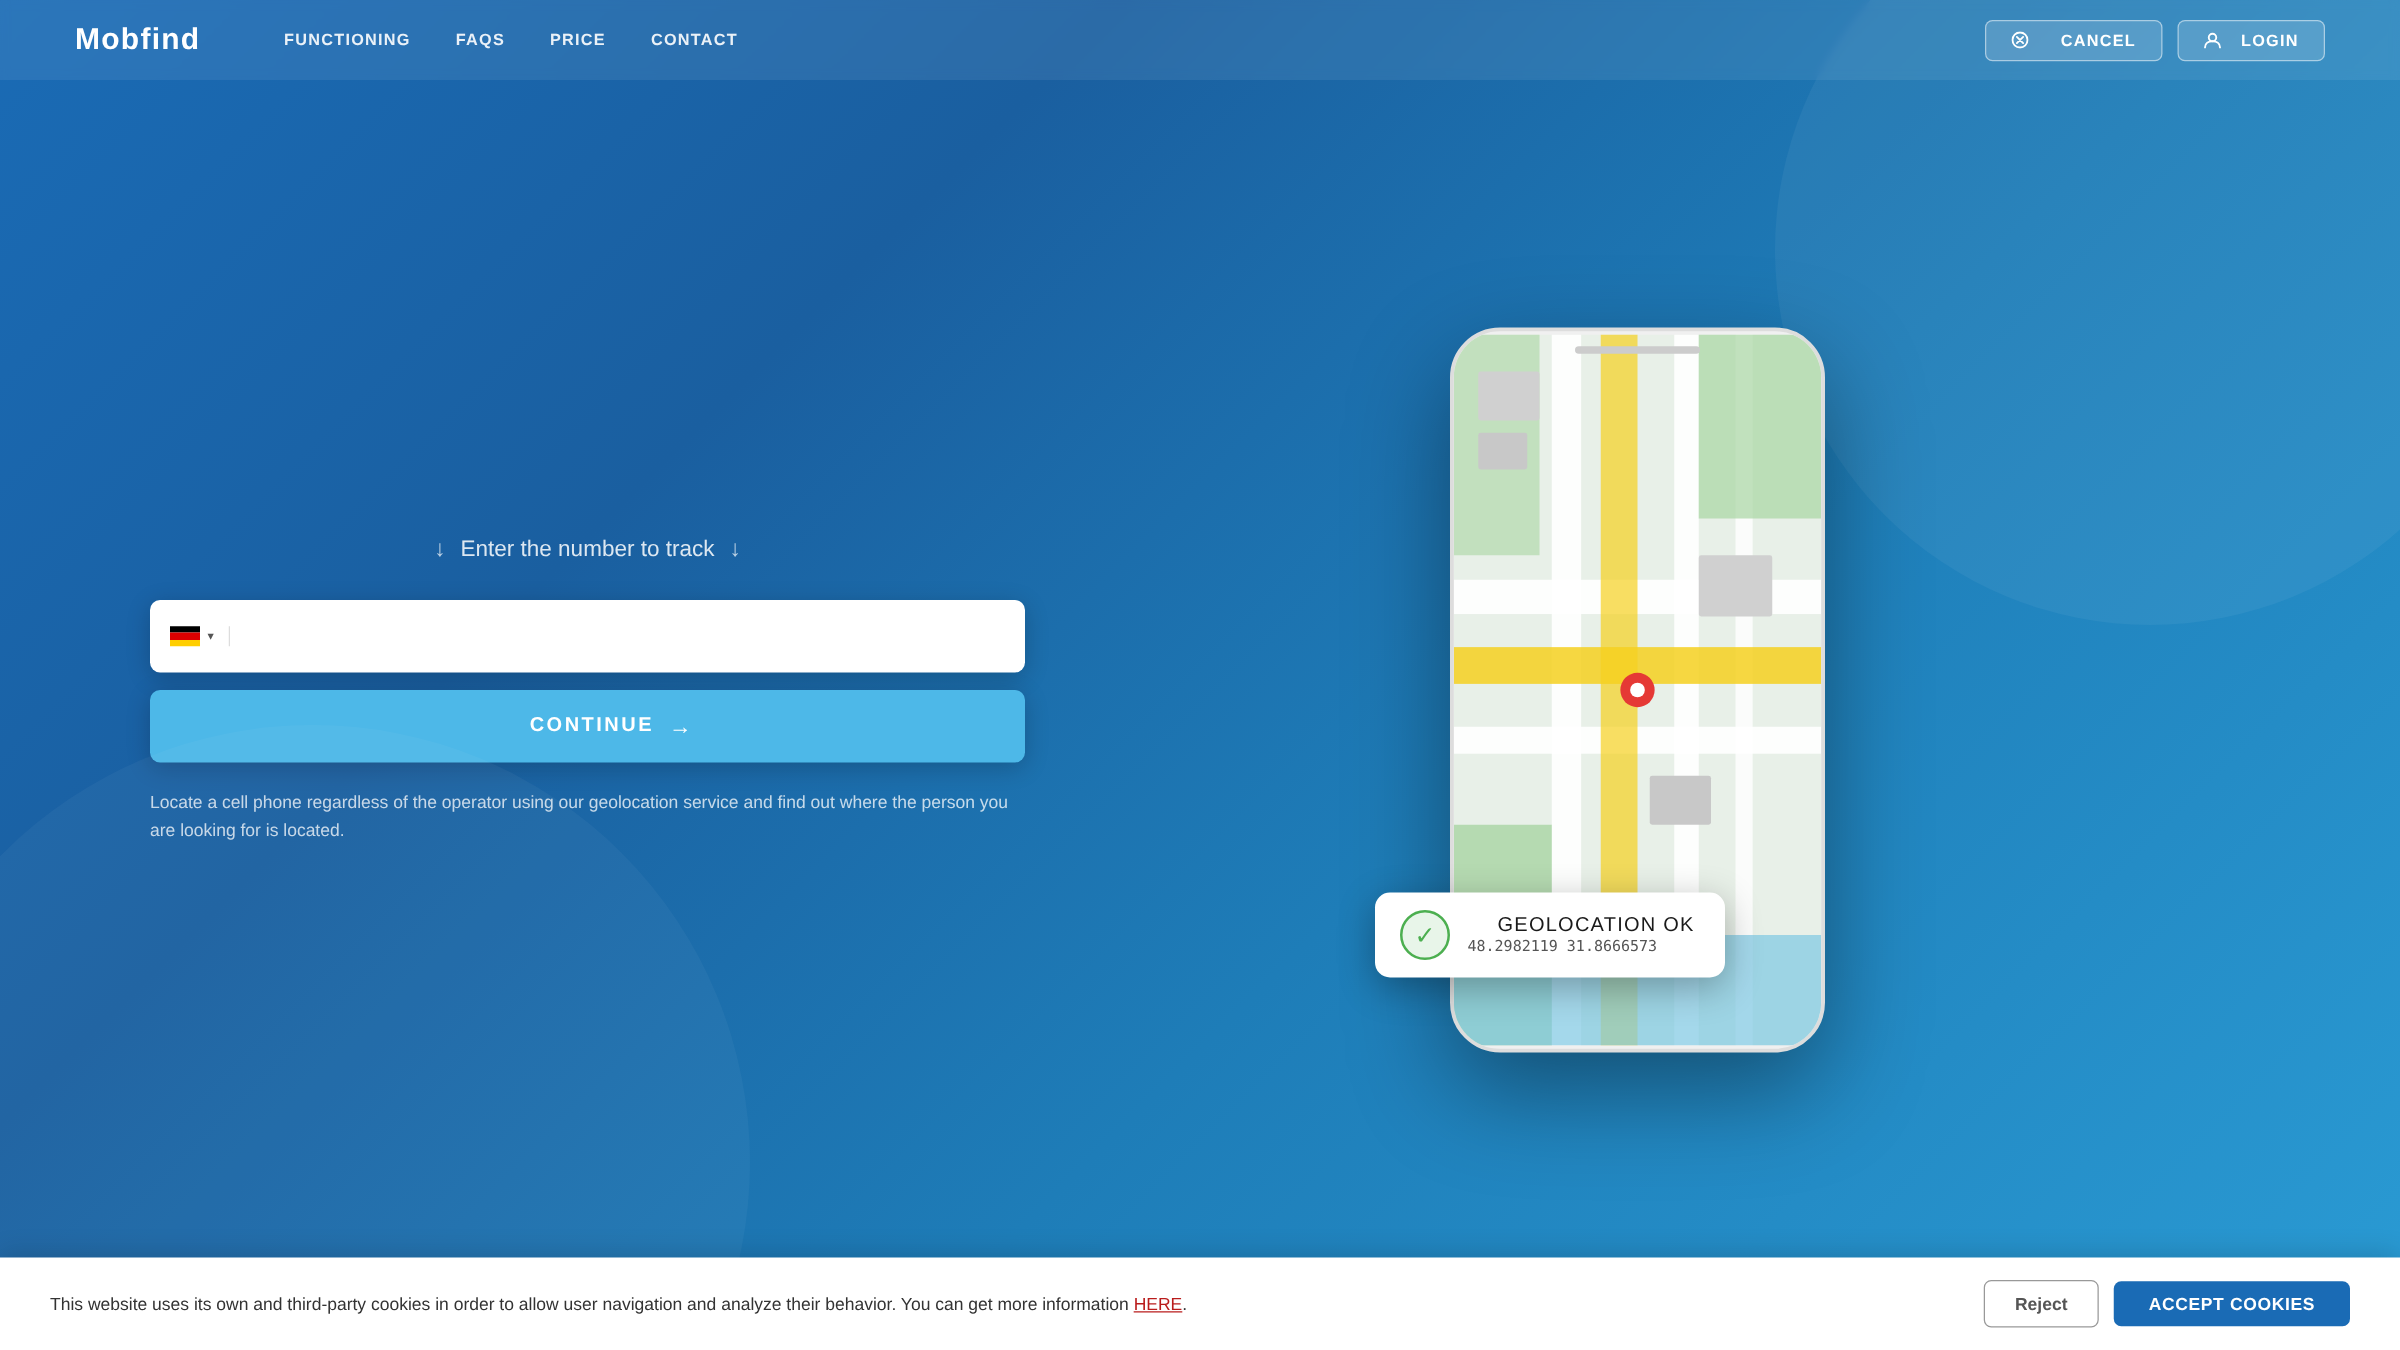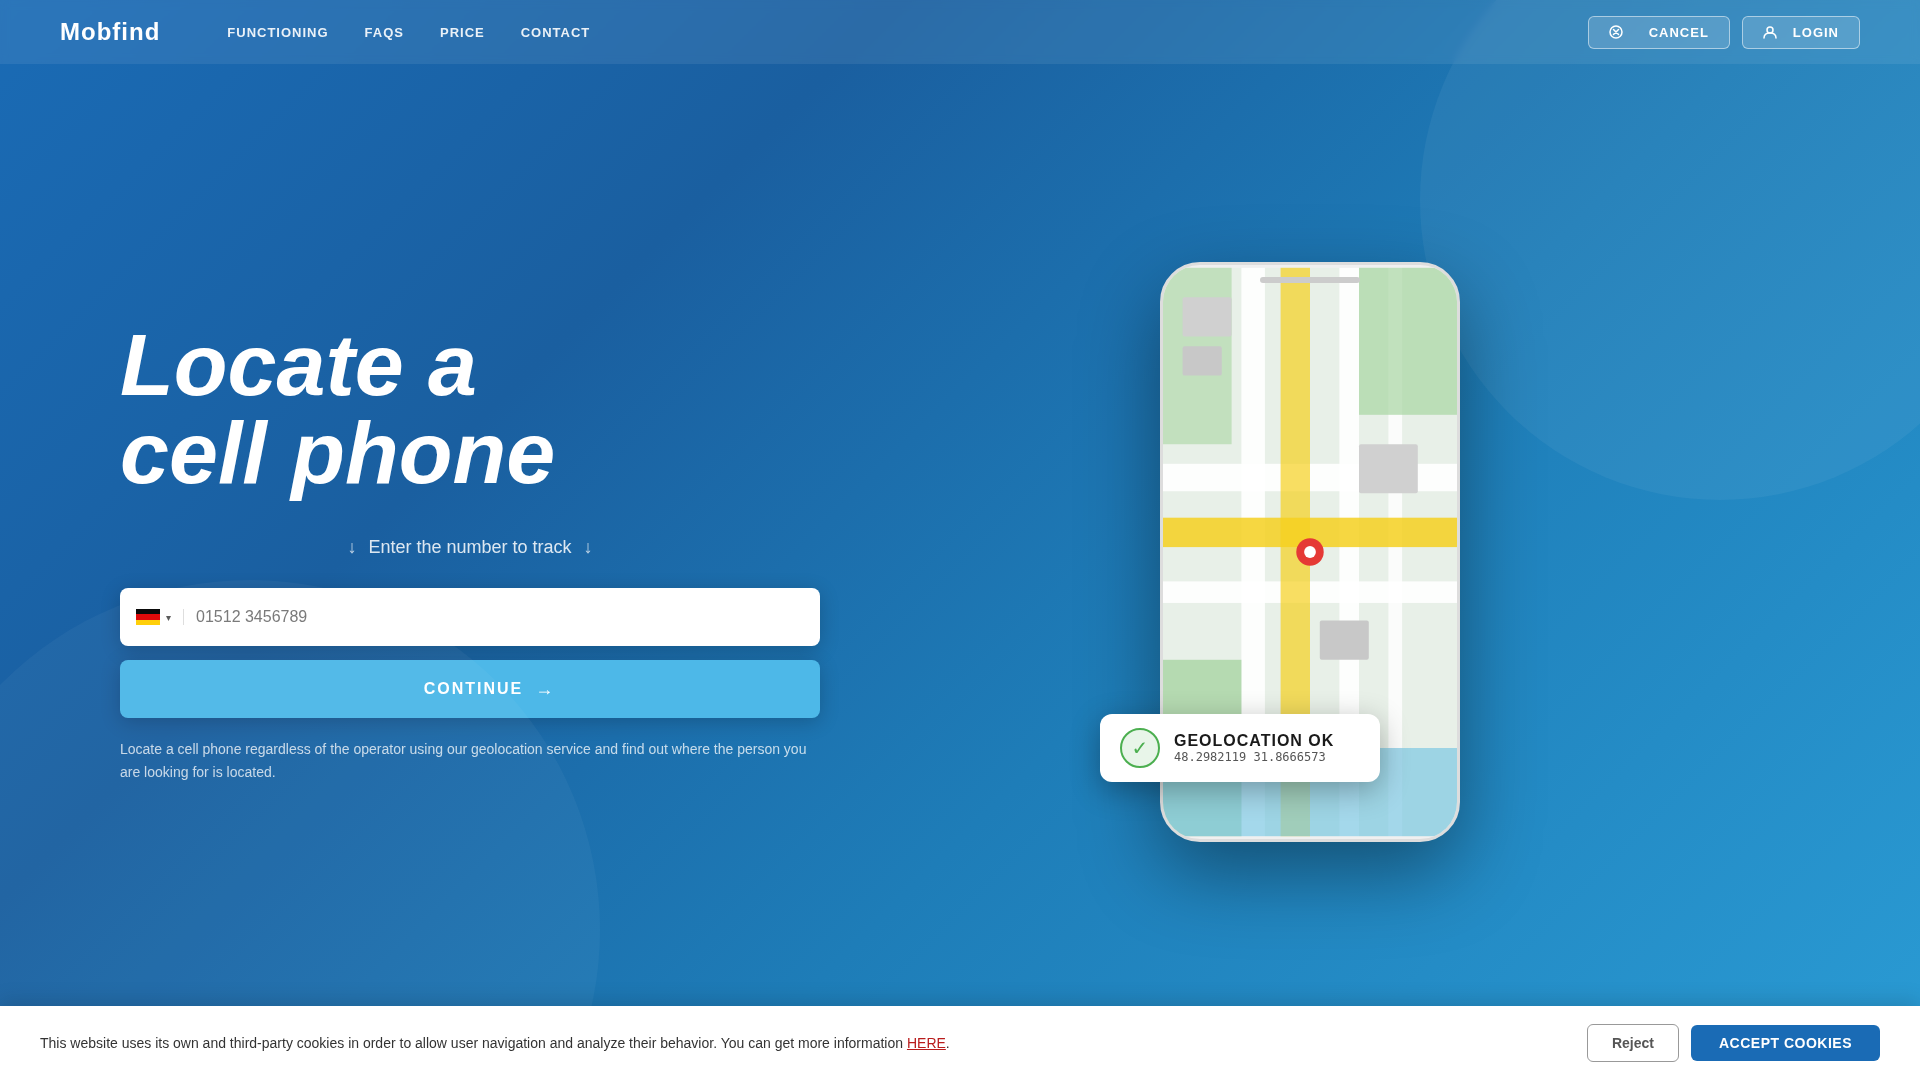--- a/index.html
+++ b/index.html
@@ -293,23 +293,24 @@
       font-size: 20px;
       color: #4caf50;
       flex-shrink: 0;
     }
     .geo-text {
       display: flex;
       flex-direction: column;
     }
     .geo-title {
       font-size: 16px;
-      font-weight: 700;
+      font-weight: 400;
       color: #1a1a1a;
       letter-spacing: 1px;
+      margin-left: 24px;
     }
     .geo-coords {
       font-size: 12px;
       color: #555;
       font-family: monospace;
     }
 
     
     .cookie-banner {
       position: fixed;
@@ -389,41 +390,36 @@
         <path d="M1 13c0-3.314 2.686-5 6-5s6 1.686 6 5" stroke="white" stroke-width="1.5" stroke-linecap="round"></path>
       </svg>
       <span>LOGIN</span>
     </button>
   </div>
 </nav>
 
 <div class="main-content">
 
   <div class="left-side">
-    <h1 class="hero-title">
-      <span>Locate a</span><br>
-      <span>cell phone</span>
-    </h1>
 
     <div class="subtitle">
       <span class="arrow-down">↓</span>
       <span>Enter the number to track</span>
       <span class="arrow-down">↓</span>
     </div>
 
     <div class="phone-input-wrapper">
       <div class="flag-selector">
         <div class="german-flag">
           <div class="flag-stripe-black"></div>
           <div class="flag-stripe-red"></div>
           <div class="flag-stripe-gold"></div>
         </div>
         <span class="flag-chevron">▾</span>
       </div>
-      <input class="phone-input" type="tel" placeholder="01512 3456789" style="">
     </div>
 
     <button class="btn-continue">
       <span>CONTINUE</span>
       <span class="arrow-icon">→</span>
     </button>
 
     <p class="description-text">Locate a cell phone regardless of the operator using our geolocation service and find out where the person you are looking for is located.</p>
   </div>
 

